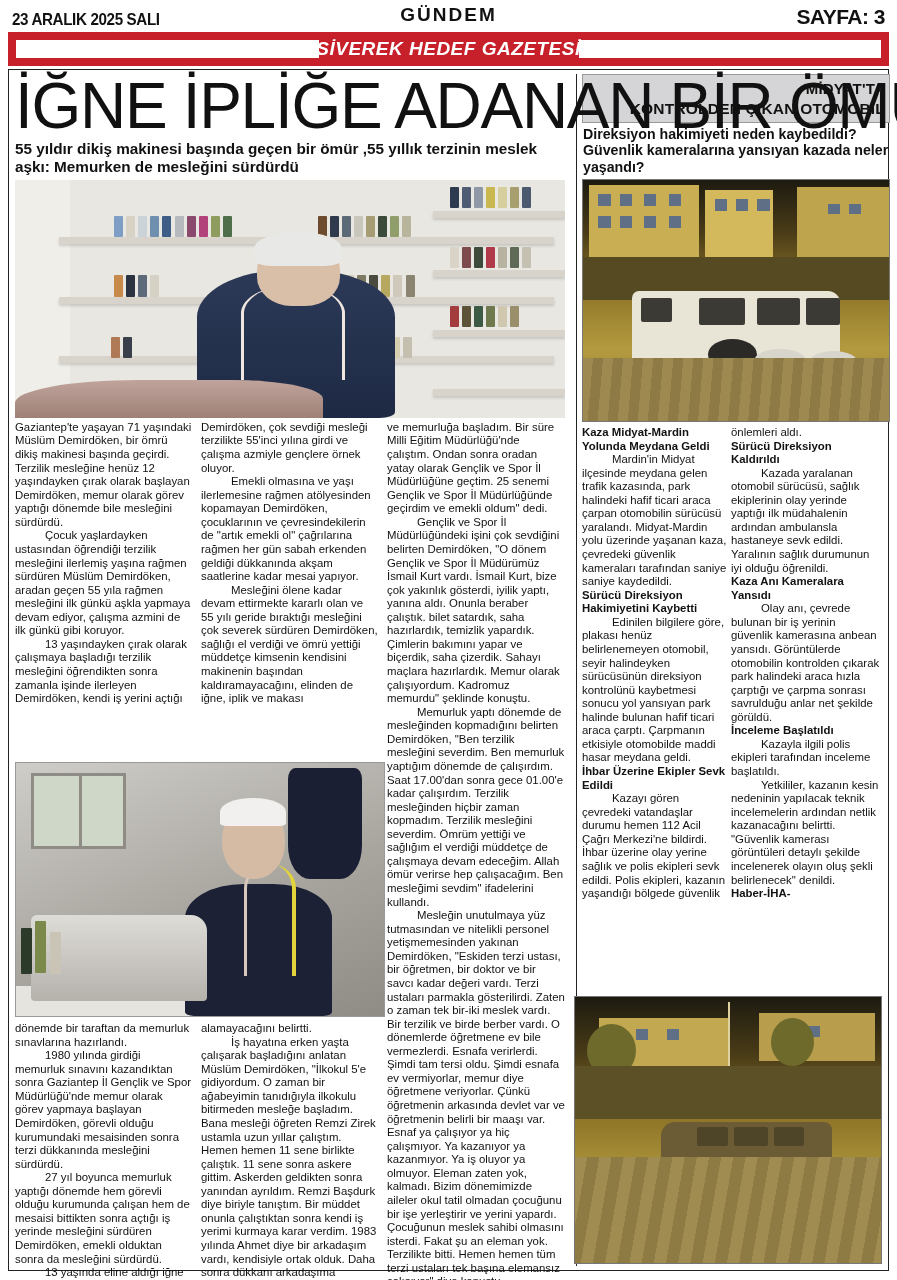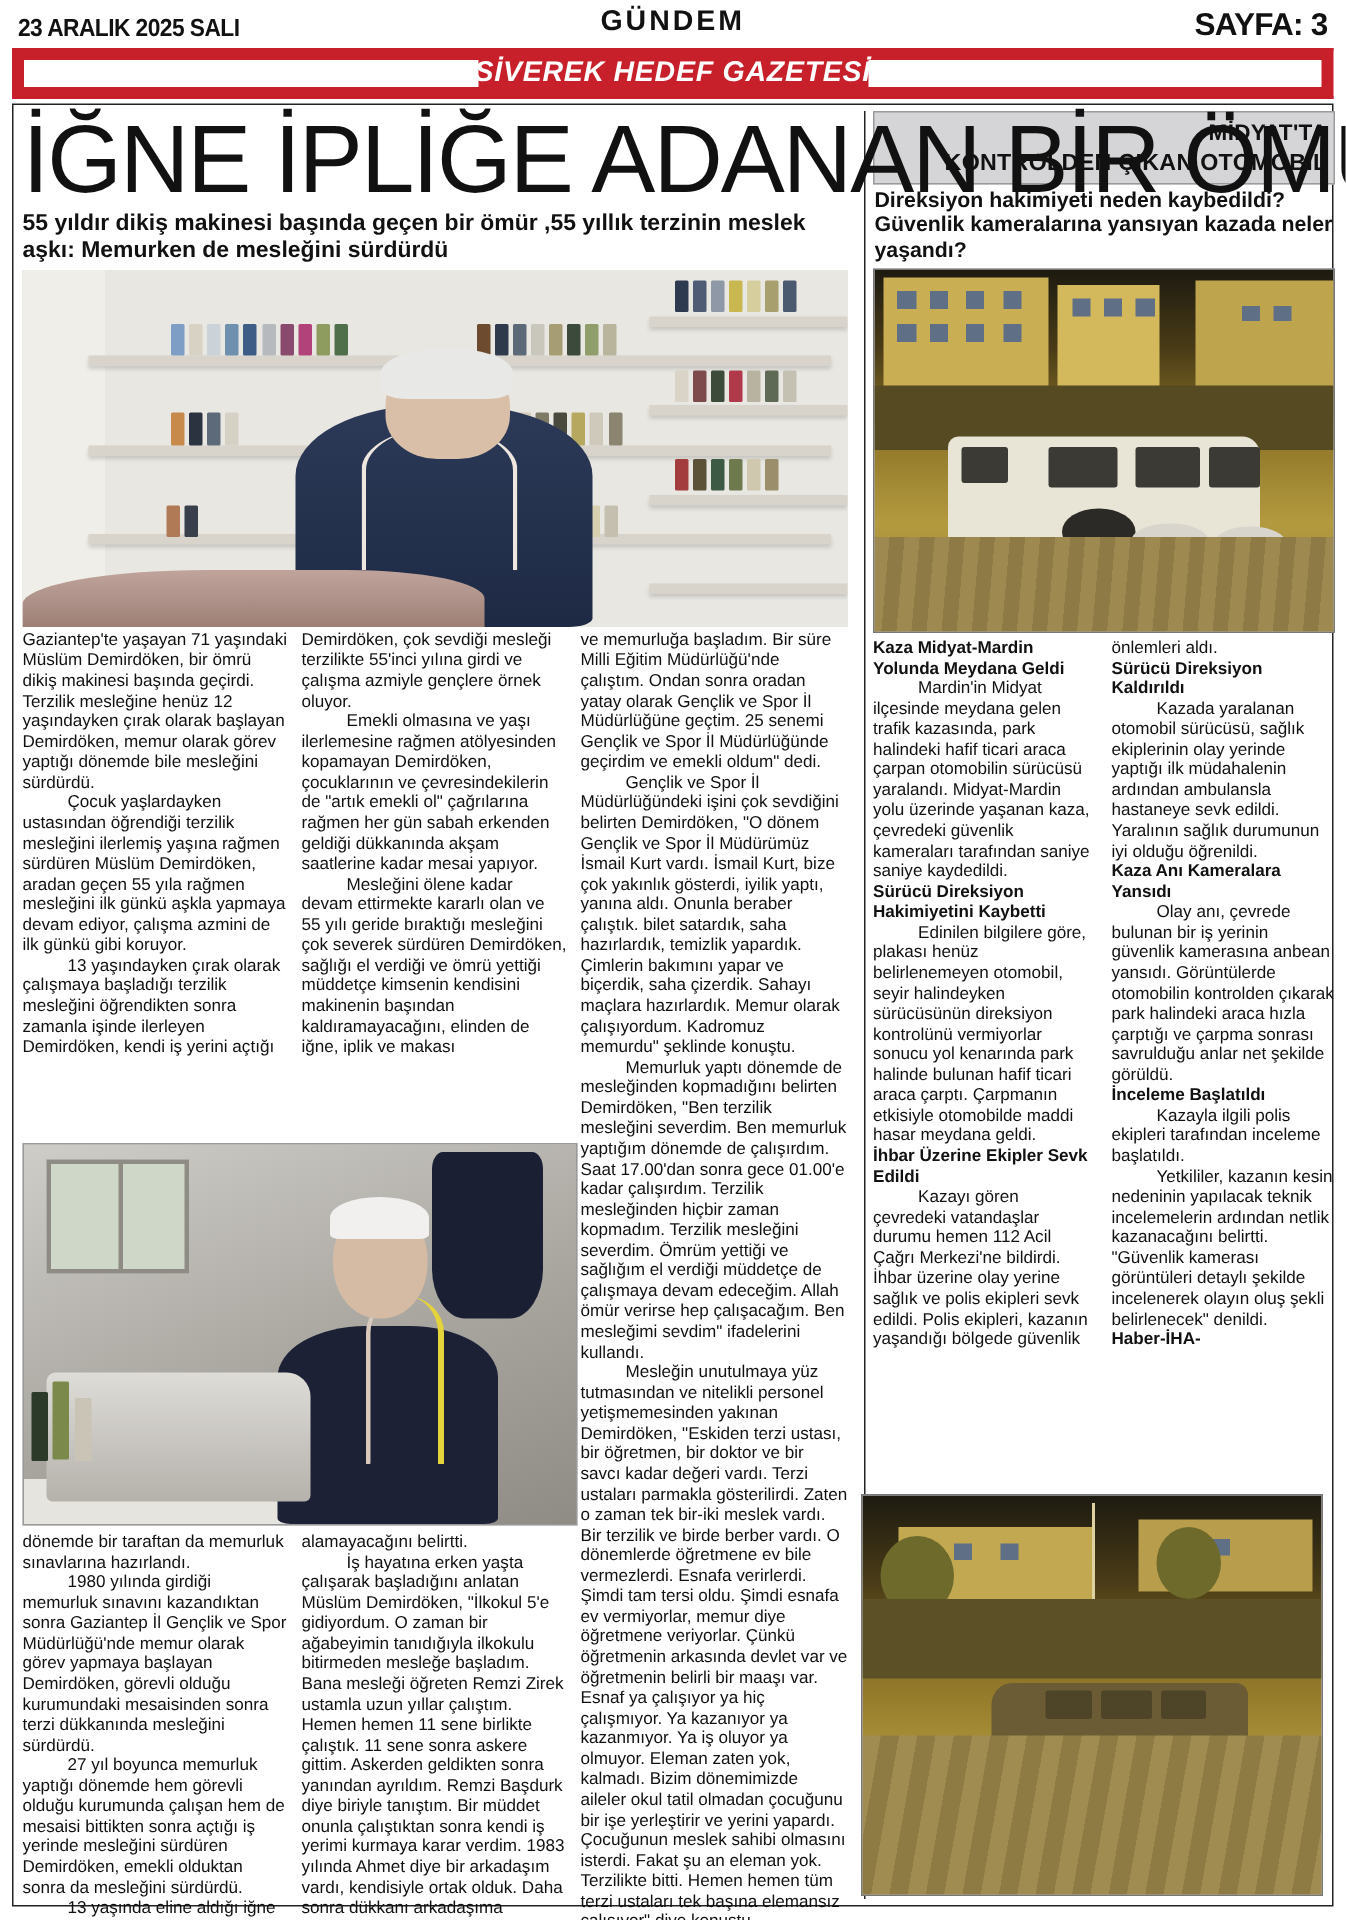--- a/index.html
+++ b/index.html
@@ -152,21 +152,21 @@
   .rbox {
     background:#d5d5d7; border:1px solid #9a9a9a; padding:5px 4px 4px 4px;
     text-align:right;
   }
   .rbox .l1 { font-weight:bold; font-size:15px; letter-spacing:0.2px; }
   .rbox .l2 { font-weight:bold; font-size:15.5px; margin-top:3px; letter-spacing:0.2px;}
   .rbox .l3 { font-weight:bold; font-size:16px; margin-top:3px; letter-spacing:0.2px;}
   .rsub {
     font-weight:bold; font-size:14.2px; line-height:1.15; margin:3px 0 4px 1px;
   }
-  .rcols { display:flex; gap:10px; margin-top:3px; }
+  .rcols { display:flex; gap:0; margin-top:3px; }
   .rcol { width:149px; flex:0 0 149px; }
 </style>
 </head>
 <body>
 
 <div class="page">
 
   <div class="masthead" style="position:relative;">
     <div class="mast-date">23 ARALIK 2025 SALI</div>
     <div class="mast-title">GÜNDEM</div>
@@ -358,21 +358,21 @@
           <div class="tyre" style="left:56%;top:70%;width:17%;height:10%;"></div>
           <div class="tyre" style="left:74%;top:71%;width:16%;height:10%;"></div>
           <div class="pave" style="height:26%; bottom:0;"></div>
         </div>
 
         <div class="rcols">
           <div class="rcol">
             <div class="subh">Kaza Midyat-Mardin Yolunda Meydana Geldi</div>
             <p class="body">Mardin'in Midyat ilçesinde meydana gelen trafik kazasında, park halindeki hafif ticari araca çarpan otomobilin sürücüsü yaralandı. Midyat-Mardin yolu üzerinde yaşanan kaza, çevredeki güvenlik kameraları tarafından saniye saniye kaydedildi.</p>
             <div class="subh">Sürücü Direksiyon Hakimiyetini Kaybetti</div>
-            <p class="body">Edinilen bilgilere göre, plakası henüz belirlenemeyen otomobil, seyir halindeyken sürücüsünün direksiyon kontrolünü vermiyorlar sonucu yol kenarında park halinde bulunan hafif ticari araca çarptı. Çarpmanın etkisiyle otomobilde maddi hasar meydana geldi.</p>
+            <p class="body">Edinilen bilgilere göre, plakası henüz belirlenemeyen otomobil, seyir halindeyken sürücüsünün direksiyon kontrolünü kaybetmesi sonucu yol yansıyan park halinde bulunan hafif ticari araca çarptı. Çarpmanın etkisiyle otomobilde maddi hasar meydana geldi.</p>
             <div class="subh">İhbar Üzerine Ekipler Sevk Edildi</div>
             <p class="body">Kazayı gören çevredeki vatandaşlar durumu hemen 112 Acil Çağrı Merkezi'ne bildirdi. İhbar üzerine olay yerine sağlık ve polis ekipleri sevk edildi. Polis ekipleri, kazanın yaşandığı bölgede güvenlik</p>
           </div>
           <div class="rcol">
             <p class="body noind">önlemleri aldı.</p>
             <div class="subh">Sürücü Direksiyon Kaldırıldı</div>
             <p class="body">Kazada yaralanan otomobil sürücüsü, sağlık ekiplerinin olay yerinde yaptığı ilk müdahalenin ardından ambulansla hastaneye sevk edildi. Yaralının sağlık durumunun iyi olduğu öğrenildi.</p>
             <div class="subh">Kaza Anı Kameralara Yansıdı</div>
             <p class="body">Olay anı, çevrede bulunan bir iş yerinin güvenlik kamerasına anbean yansıdı. Görüntülerde otomobilin kontrolden çıkarak park halindeki araca hızla çarptığı ve çarpma sonrası savrulduğu anlar net şekilde görüldü.</p>
             <div class="subh">İnceleme Başlatıldı</div>

